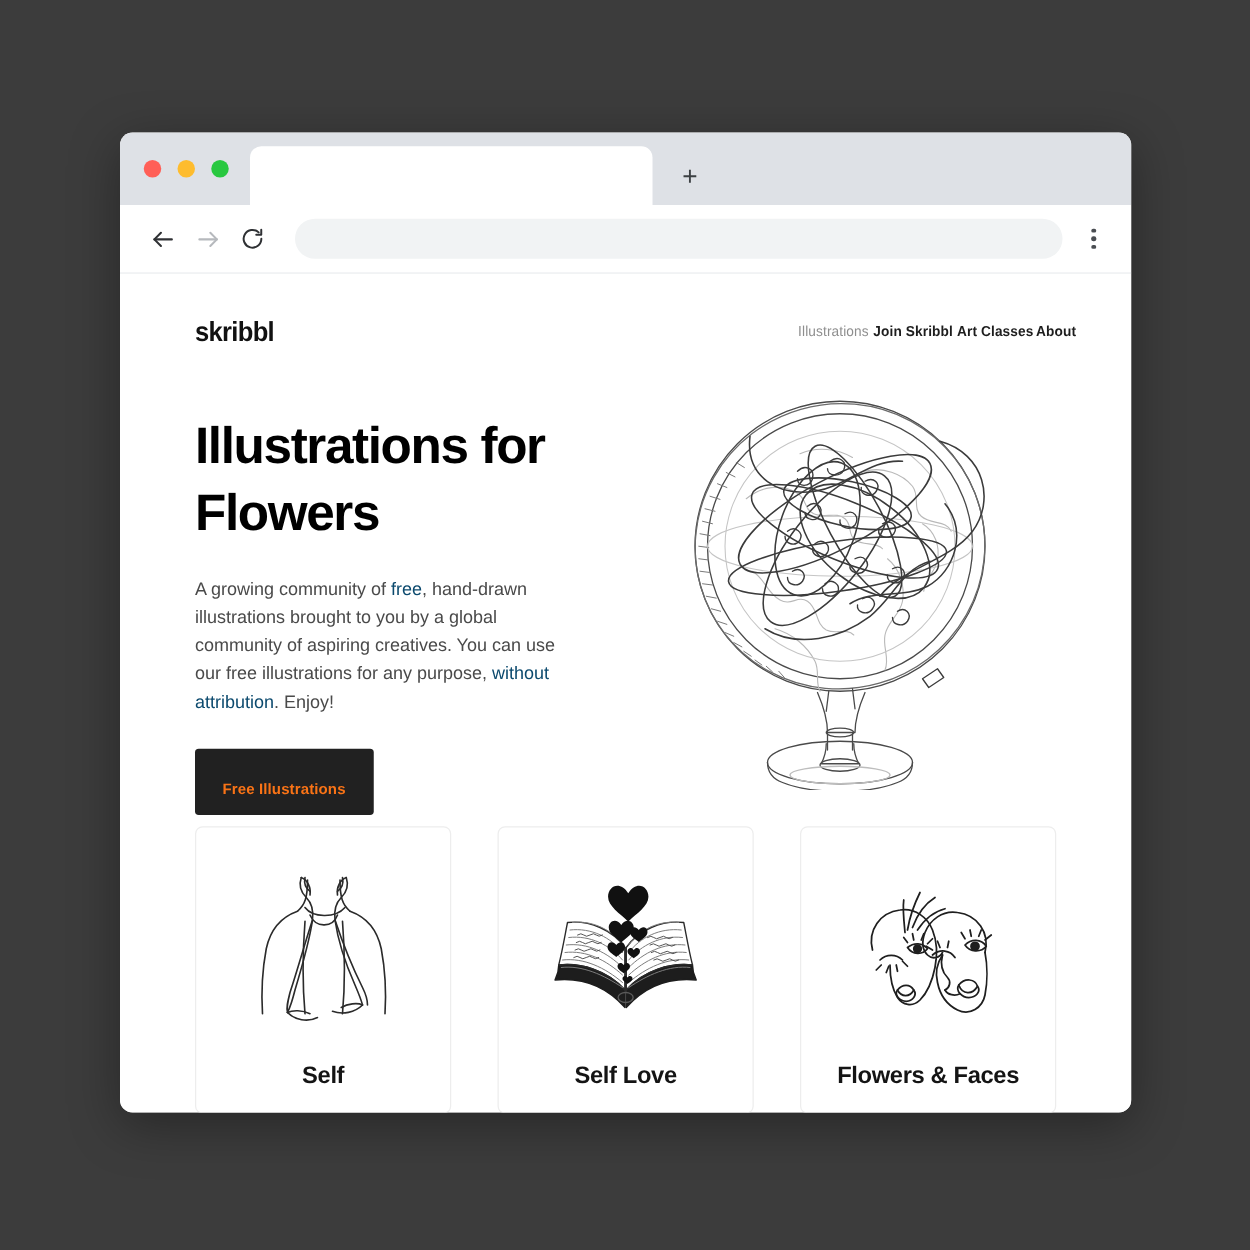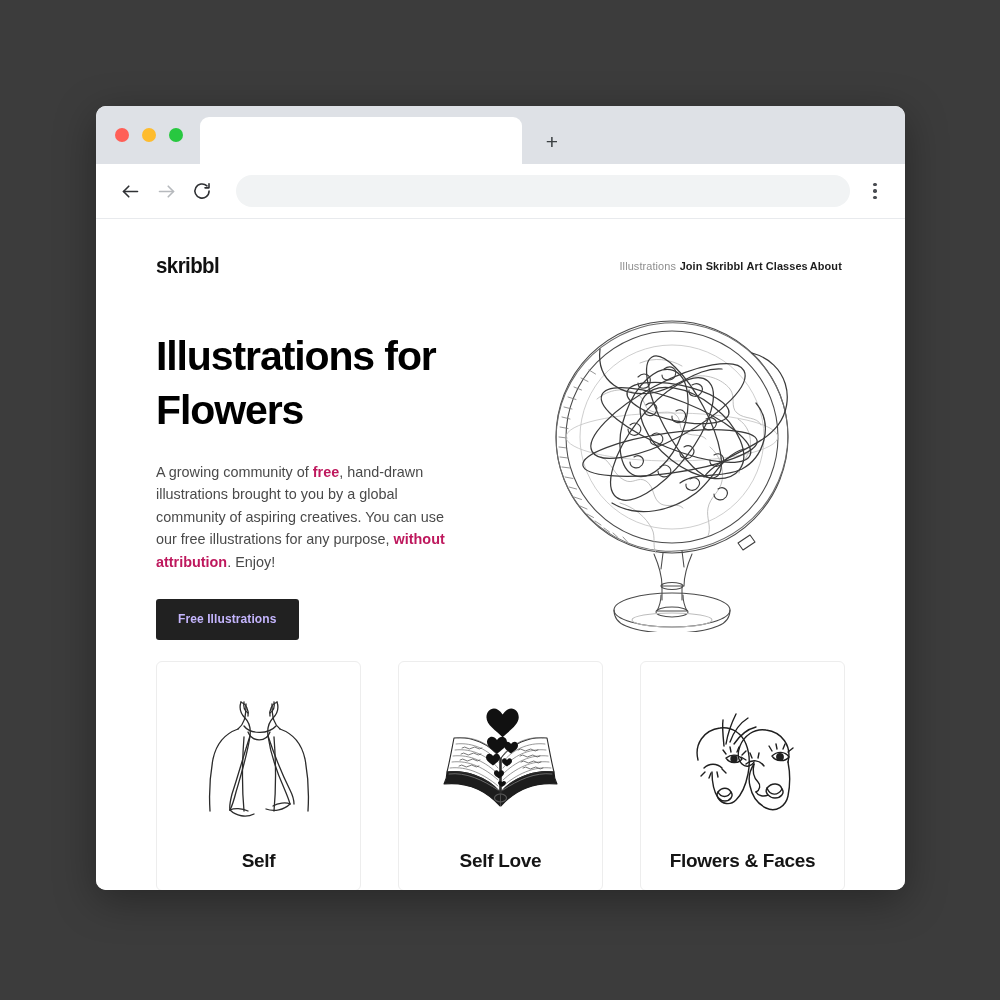--- a/index.html
+++ b/index.html
@@ -95,21 +95,21 @@
   #page-viewport {
     height:671px;
     background:#ffffff;
     overflow:hidden;
     position:relative;
   }
 
   
   #site-header {
     display:flex; align-items:center;
-    padding:32px 62px 0 60px;
+    padding:32px 43px 0 60px;
     height:62px;
   }
   #site-logo {
     font-size:22px;
     font-weight:bold;
     letter-spacing:-0.6px;
     color:#111111;
     transform:scaleX(.93);
     transform-origin:left center;
     cursor:pointer;
@@ -143,30 +143,30 @@
     color:#000000;
     letter-spacing:-1.1px;
   }
   #hero-paragraph {
     margin-top:24px;
     font-size:14.4px;
     line-height:22.4px;
     color:#4a4a4a;
     width:308px;
   }
-  #hero-paragraph b { color:#be185d; font-weight:bold; }
+  #hero-paragraph b { color:#0c4a6e; font-weight:normal; }
   #hero-cta {
     margin-top:26px;
     display:inline-block;
     background:#212121;
-    color:#c4b5fd;
+    color:#f97316;
     font-size:12px;
     font-weight:bold;
     letter-spacing:.1px;
-    padding:13px 22px 14px;
+    padding:25px 22px 14px;
     border:none;
     border-radius:3px;
     cursor:pointer;
     font-family:inherit;
   }
   #hero-art {
     flex:1 1 auto;
     display:flex;
     align-items:flex-start;
     justify-content:center;

